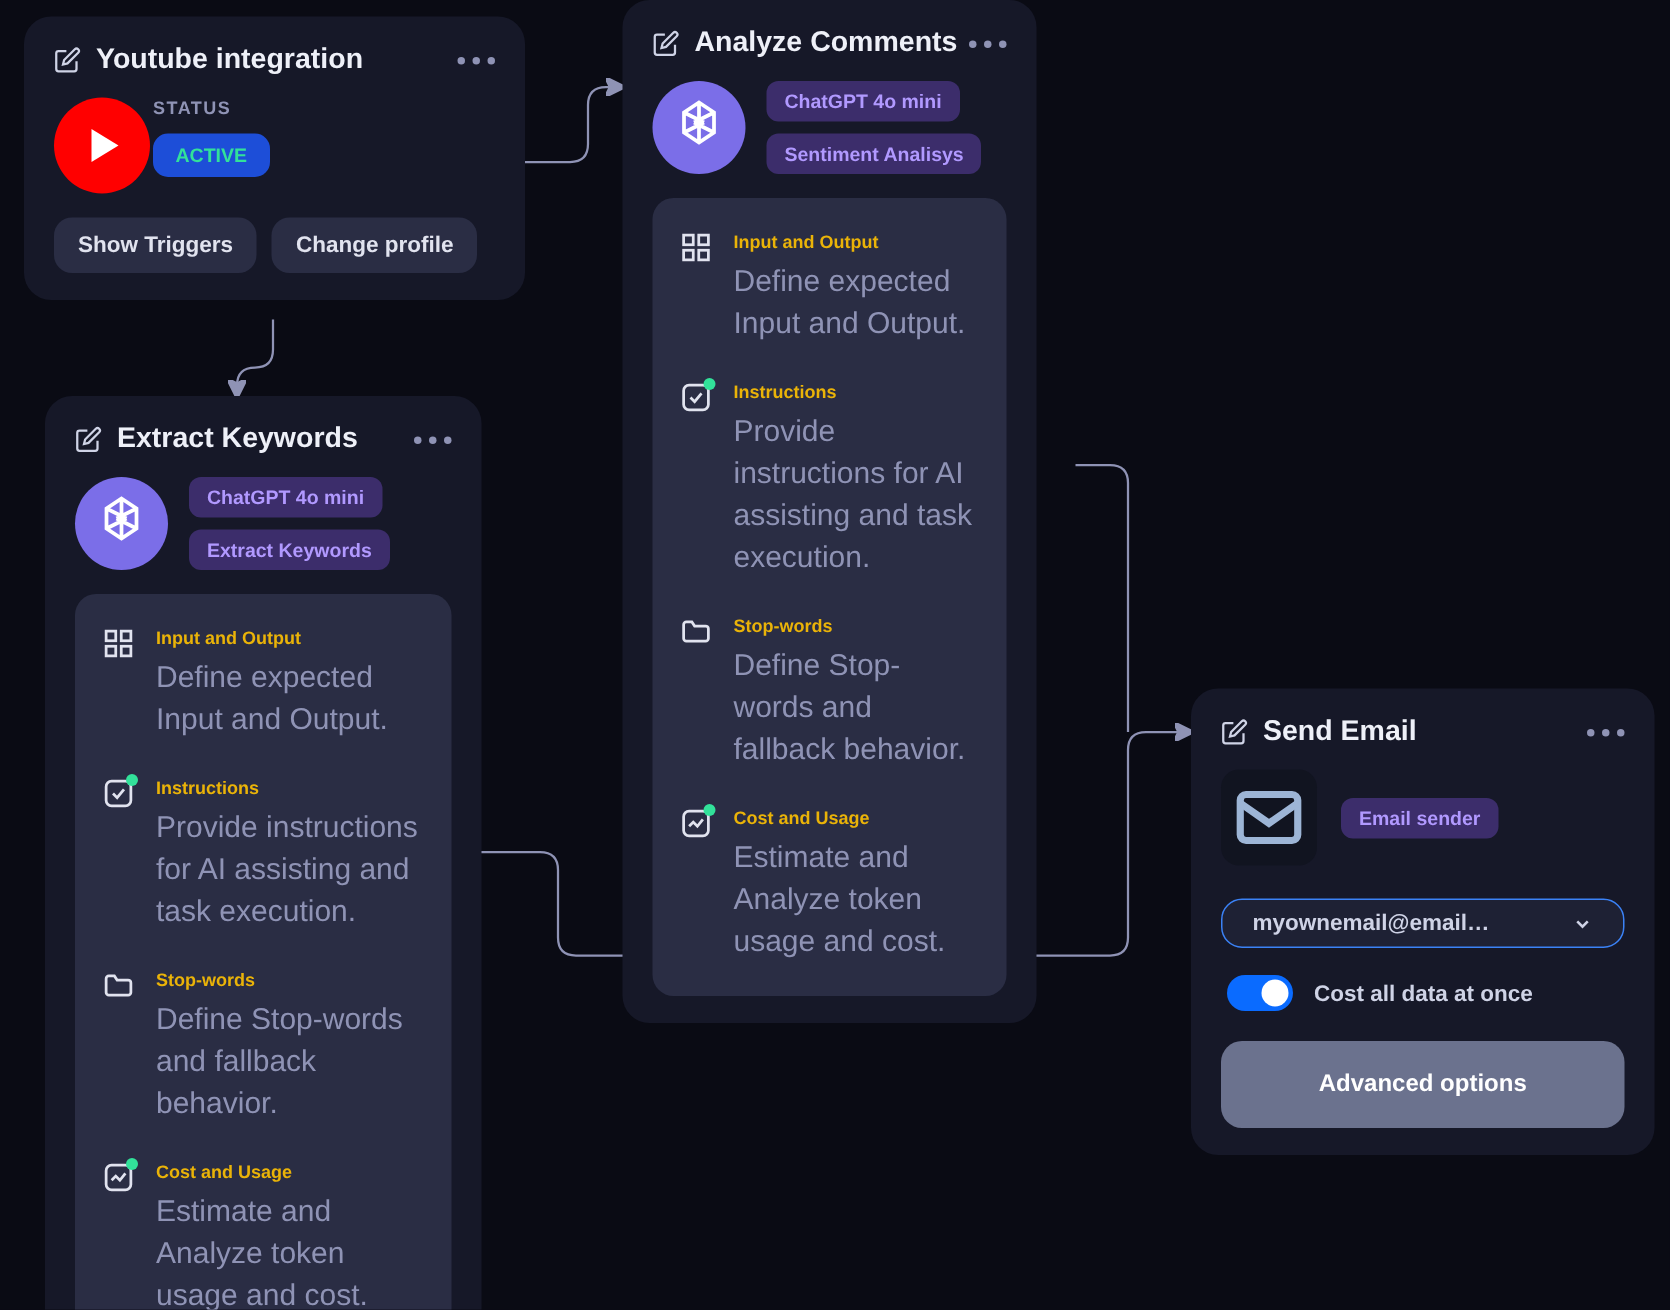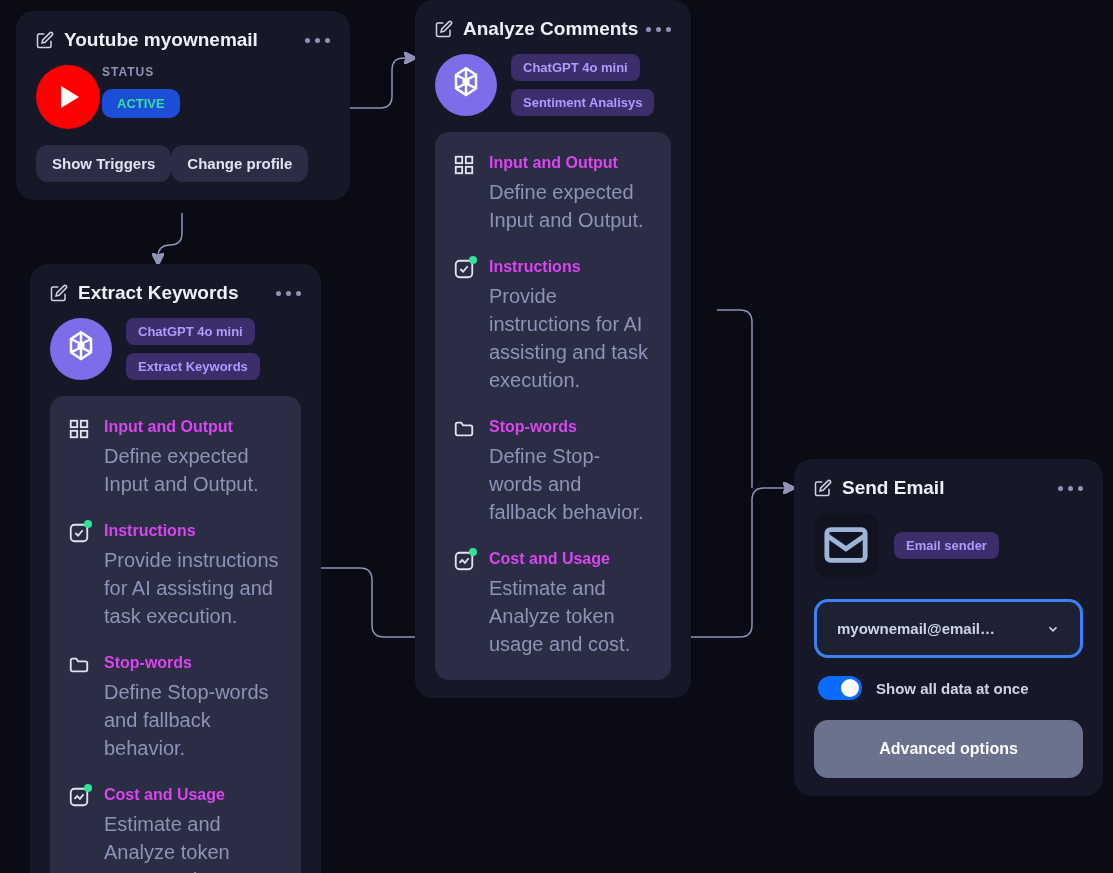--- a/index.html
+++ b/index.html
@@ -54,21 +54,21 @@
 .yt-logo {
   width: 64px; height: 64px; border-radius: 50%;
   background: #ff0000; display: flex; align-items: center; justify-content: center;
 }
 .yt-play { width: 0; height: 0; border-left: 18px solid #fff; border-top: 11px solid transparent; border-bottom: 11px solid transparent; margin-left: 4px; }
 .status-label { color: #8f93b5; font-size: 12px; font-weight: 700; letter-spacing: 1px; margin-bottom: 10px; }
 .status-badge {
   display: inline-block; background: #1d4ed8; color: #32e19a;
   padding: 7px 15px; border-radius: 10px; font-size: 13px; font-weight: 700;
 }
-.btn-row { display: flex; }
+.btn-row { display: flex; gap: 10px; }
 .btn-pill {
   background: #2a2d44; color: #e1e3ef; padding: 10px 16px;
   border-radius: 12px; font-size: 15px; font-weight: 600; border: none; cursor: pointer;
 }
 .ai-card .ai-header-row {
   display: flex; align-items: center; gap: 14px; margin-bottom: 16px;
 }
 .openai-logo {
   width: 62px; height: 62px; border-radius: 50%;
   background: #7b6ee8; display: flex; align-items: center; justify-content: center;
@@ -87,34 +87,34 @@
 .config-item:last-child { margin-bottom: 0; }
 .config-icon {
   width: 22px; height: 22px; flex-shrink: 0; position: relative;
   color: #e1e3ef;
 }
 .green-dot {
   position: absolute; top: -2px; right: -2px; width: 8px; height: 8px;
   border-radius: 50%; background: #32e19a;
 }
 .config-text { flex: 1; }
-.config-title { color: #d946ef; font-size: 16px; font-weight: 700; margin-bottom: 6px; }
+.config-title { color: #eab308; font-size: 12px; font-weight: 700; margin-bottom: 6px; }
 .config-desc { color: #8f93b5; font-size: 20px; line-height: 1.4; }
 .extract-card { left: 30px; top: 264px; width: 291px; }
 .analyze-card { left: 415px; top: 0px; width: 276px; }
 .email-card { left: 794px; top: 459px; width: 309px; }
 .email-row { display: flex; align-items: center; gap: 16px; margin-bottom: 22px; }
 .email-logo {
   width: 64px; height: 64px; border-radius: 12px; background: #111420;
   display: flex; align-items: center; justify-content: center;
 }
 .email-logo svg { width: 46px; height: 46px; color: #9db5d6; }
 .email-select {
-  background: #1e2134; border: 3px solid #3b82f6; border-radius: 14px;
-  padding: 18px 20px; color: #cfd3e6; font-size: 15px; font-weight: 600;
+  background: #1e2134; border: 1px solid #3b82f6; border-radius: 14px;
+  padding: 7px 20px; color: #cfd3e6; font-size: 15px; font-weight: 600;
   display: flex; justify-content: space-between; align-items: center;
   margin-bottom: 18px; cursor: pointer;
 }
 .chevron { width: 14px; height: 14px; color: #cfd3e6; }
 .toggle-row { display: flex; align-items: center; gap: 14px; margin-bottom: 20px; padding-left: 4px; }
 .toggle {
   width: 44px; height: 24px; background: #0a6bff; border-radius: 12px;
   position: relative; cursor: pointer;
 }
 .toggle-knob {
@@ -150,21 +150,21 @@
   <path d="M 717 310 L 740 310 Q 752 310 752 322 L 752 488 "></path>
 </svg>
 
 <div class="card youtube-card">
   <div class="card-header">
     <div class="card-title-wrap">
       <svg class="edit-icon" viewBox="0 0 24 24" fill="none" stroke="currentColor" stroke-width="2">
           <path d="M11 4H4a2 2 0 0 0-2 2v14a2 2 0 0 0 2 2h14a2 2 0 0 0 2-2v-7"></path>
           <path d="M18.5 2.5a2.1 2.1 0 0 1 3 3L12 15l-4 1 1-4 9.5-9.5z"></path>
         </svg>
-      <div class="card-title">Youtube myownemail</div>
+      <div class="card-title">Youtube integration</div>
     </div>
     <div class="more-icon">
         <span></span>
         <span></span>
         <span></span>
       </div>
   </div>
   <div class="yt-row">
     <div class="yt-logo">
         <div class="yt-play"></div>
@@ -349,16 +349,16 @@
   <div class="email-select">
     <span>myownemail@email…</span>
     <svg class="chevron" viewBox="0 0 24 24" fill="none" stroke="currentColor" stroke-width="3">
         <path d="M6 9l6 6 6-6"></path>
       </svg>
   </div>
   <div class="toggle-row">
     <div class="toggle">
         <div class="toggle-knob"></div>
       </div>
-    <div class="toggle-label">Show all data at once</div>
+    <div class="toggle-label">Cost all data at once</div>
   </div>
   <button class="adv-btn">Advanced options</button>
 </div>
 
 </body></html>

